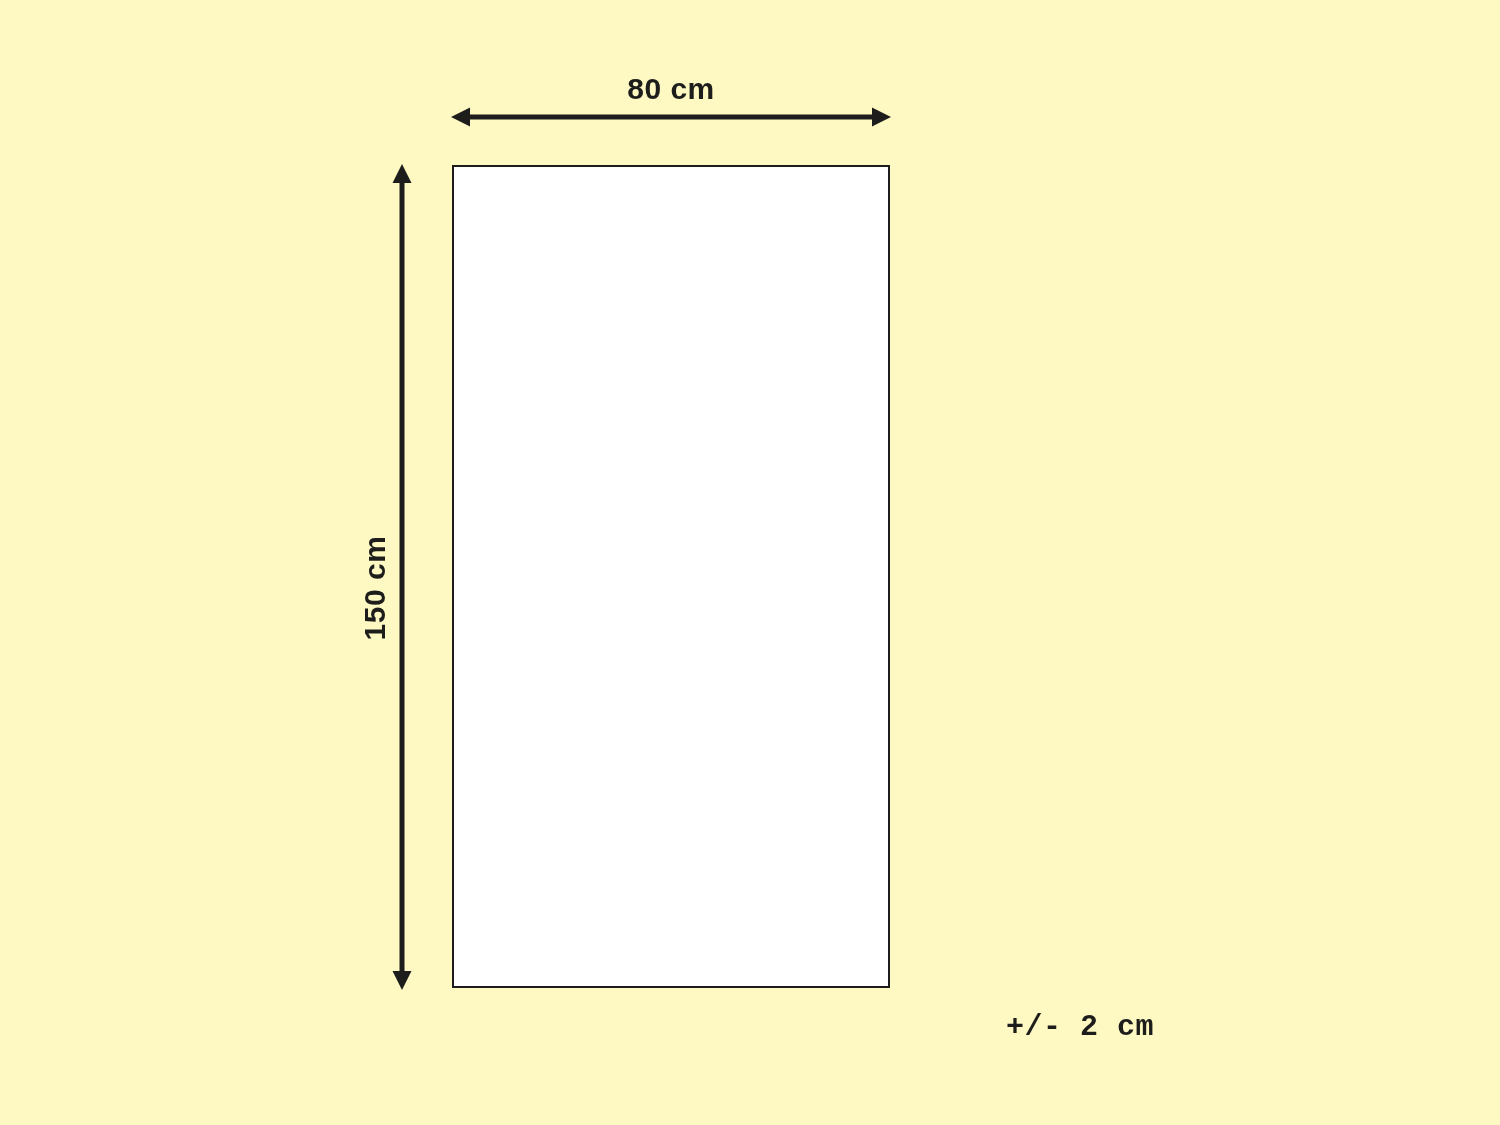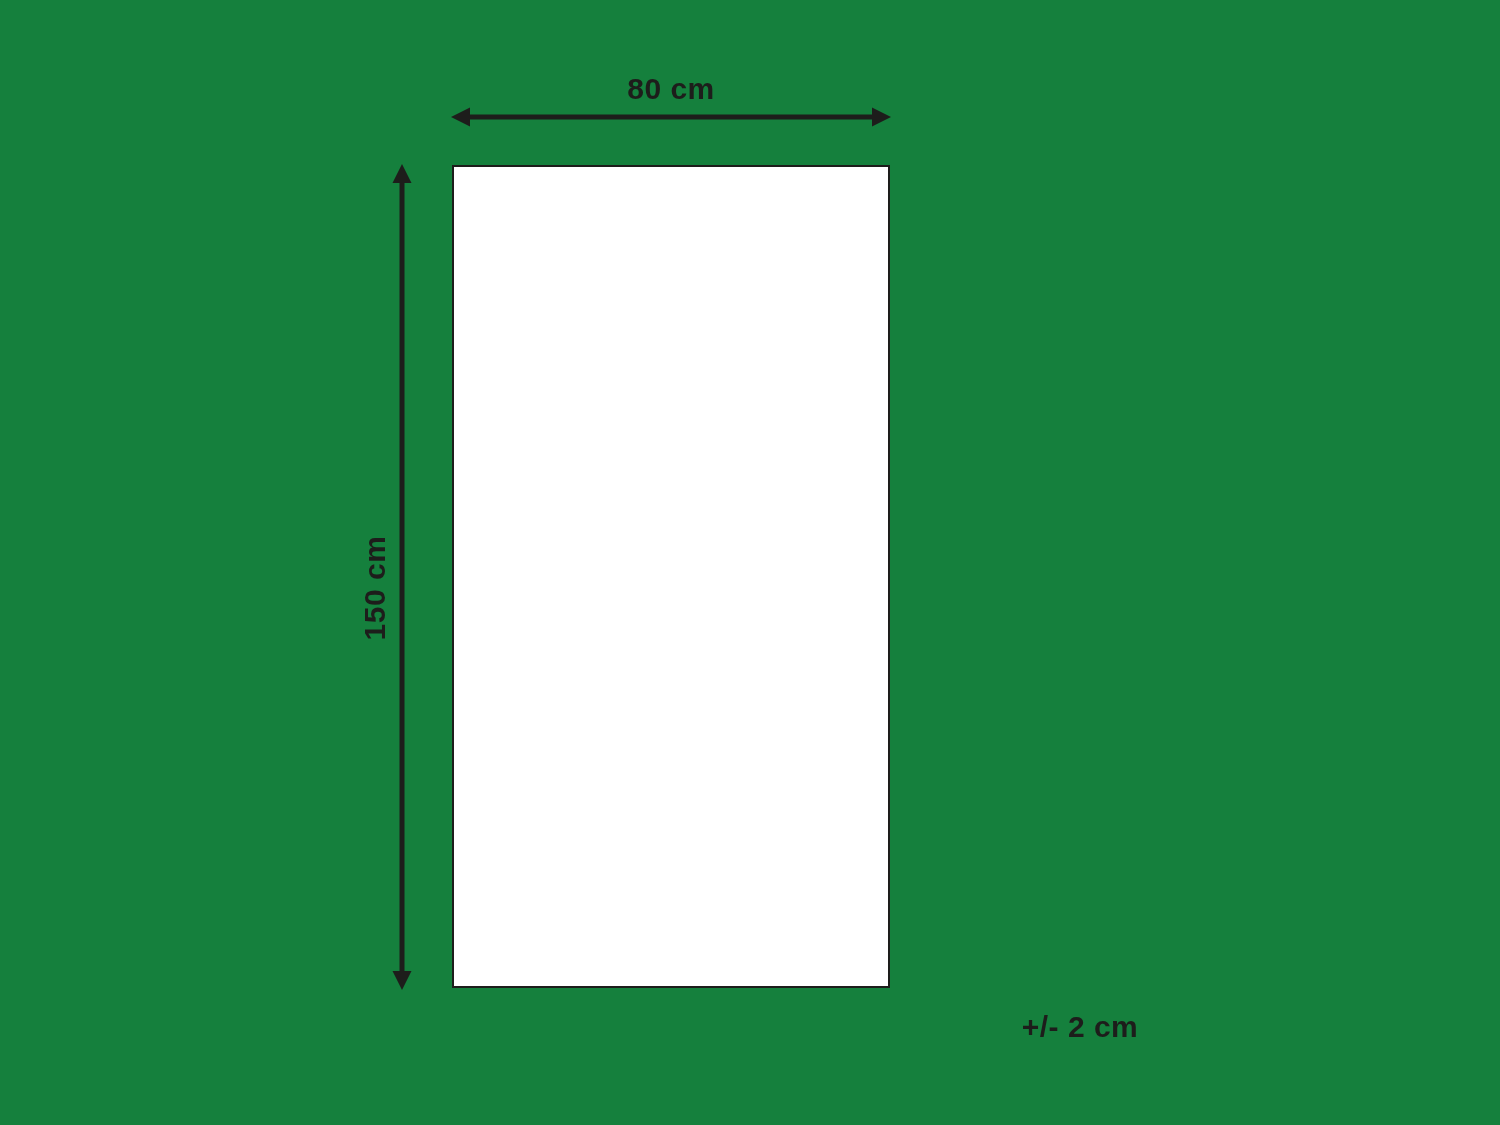--- a/index.html
+++ b/index.html
@@ -3,21 +3,21 @@
 <meta charset="utf-8">
 <style>
   * { margin: 0; padding: 0; box-sizing: border-box; }
   html, body { background: #ffffff; }
   body { font-family: "Liberation Sans", sans-serif; }
 
   .canvas {
     position: relative;
     width: 1500px;
     height: 1125px;
-    background: #15803d;
+    background: #fef9c3;
     overflow: hidden;
   }
 
   .dim-label {
     position: absolute;
     font-weight: 700;
     font-size: 30px;
     line-height: 34px;
     color: #1d1d1b;
     letter-spacing: 0.5px;
@@ -73,20 +73,21 @@
     border: 2px solid #1d1d1b;
     background: #ffffff;
   }
 
   
   .tolerance-label {
     left: 1000px;
     top: 1010px;
     width: 160px;
     text-align: center;
+    font-family: Liberation Mono, monospace;
   }
 </style>
 </head>
 <body>
 
 <div class="canvas">
 
   <div class="dim-label width-label">80 cm</div>
 
   <svg class="h-arrow" viewBox="0 0 440 28" xmlns="http://www.w3.org/2000/svg">

